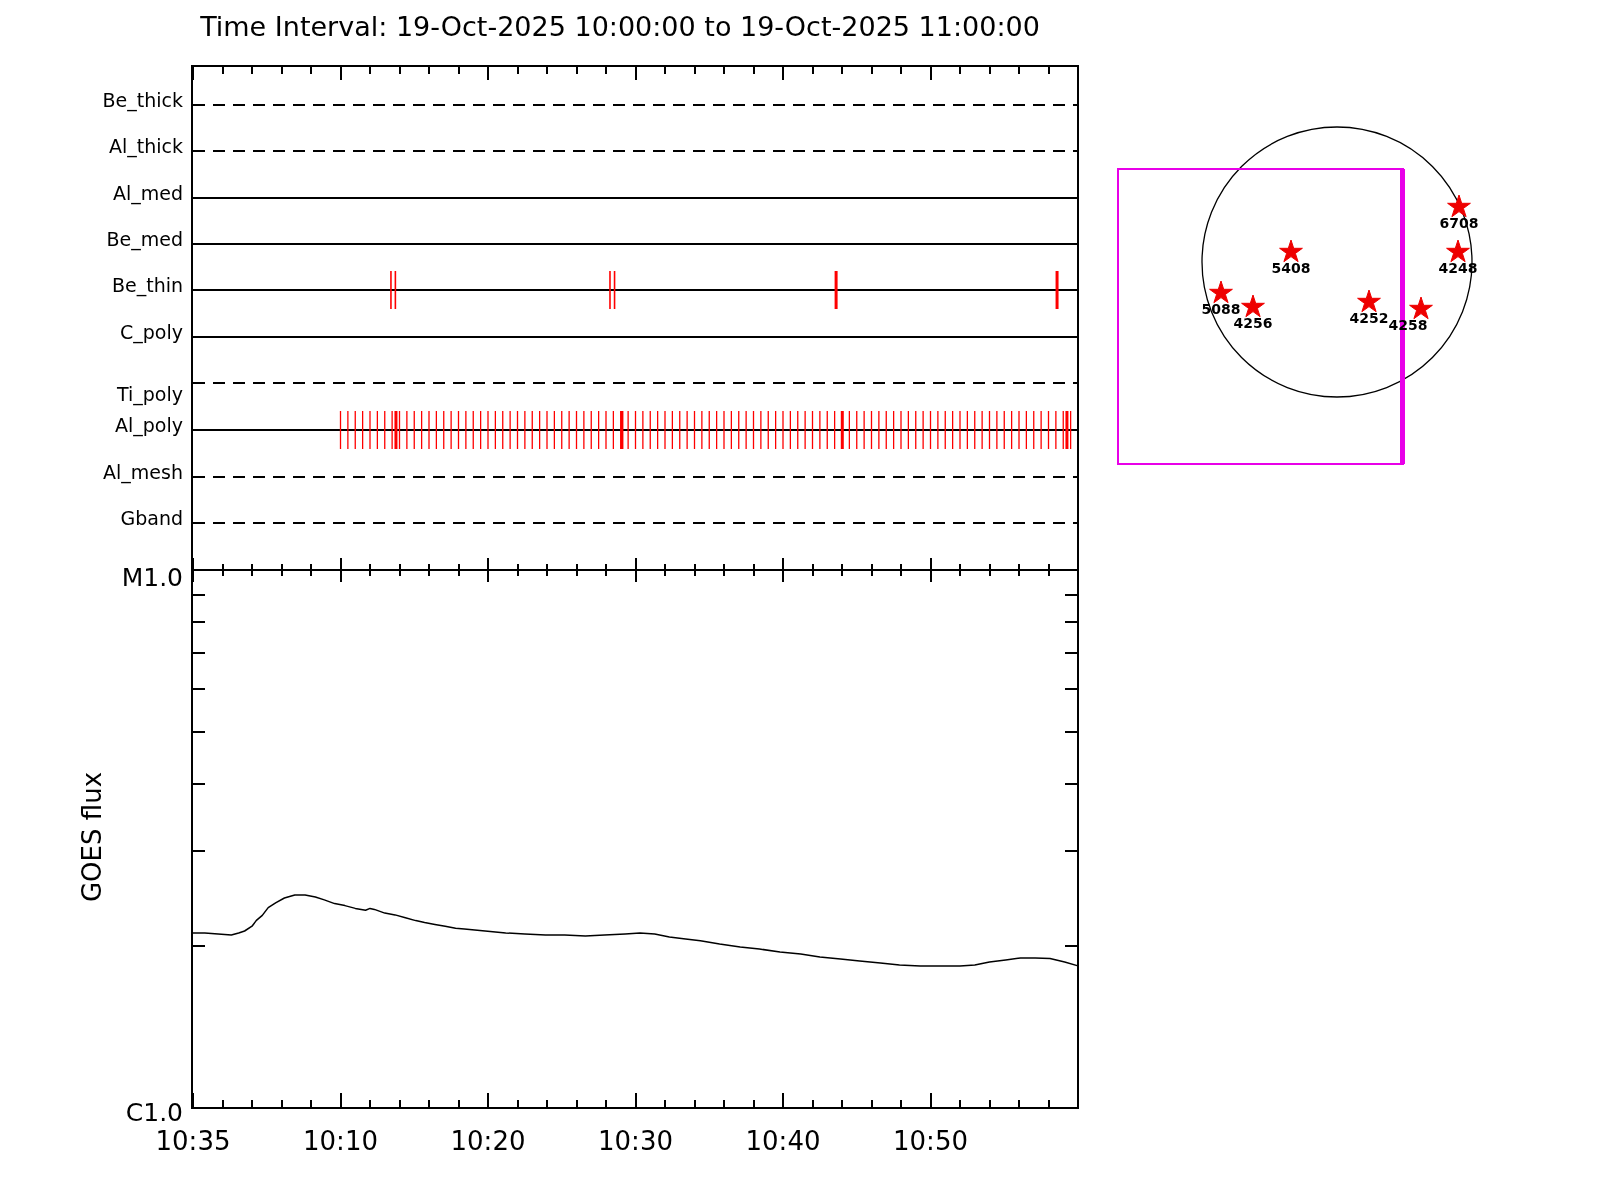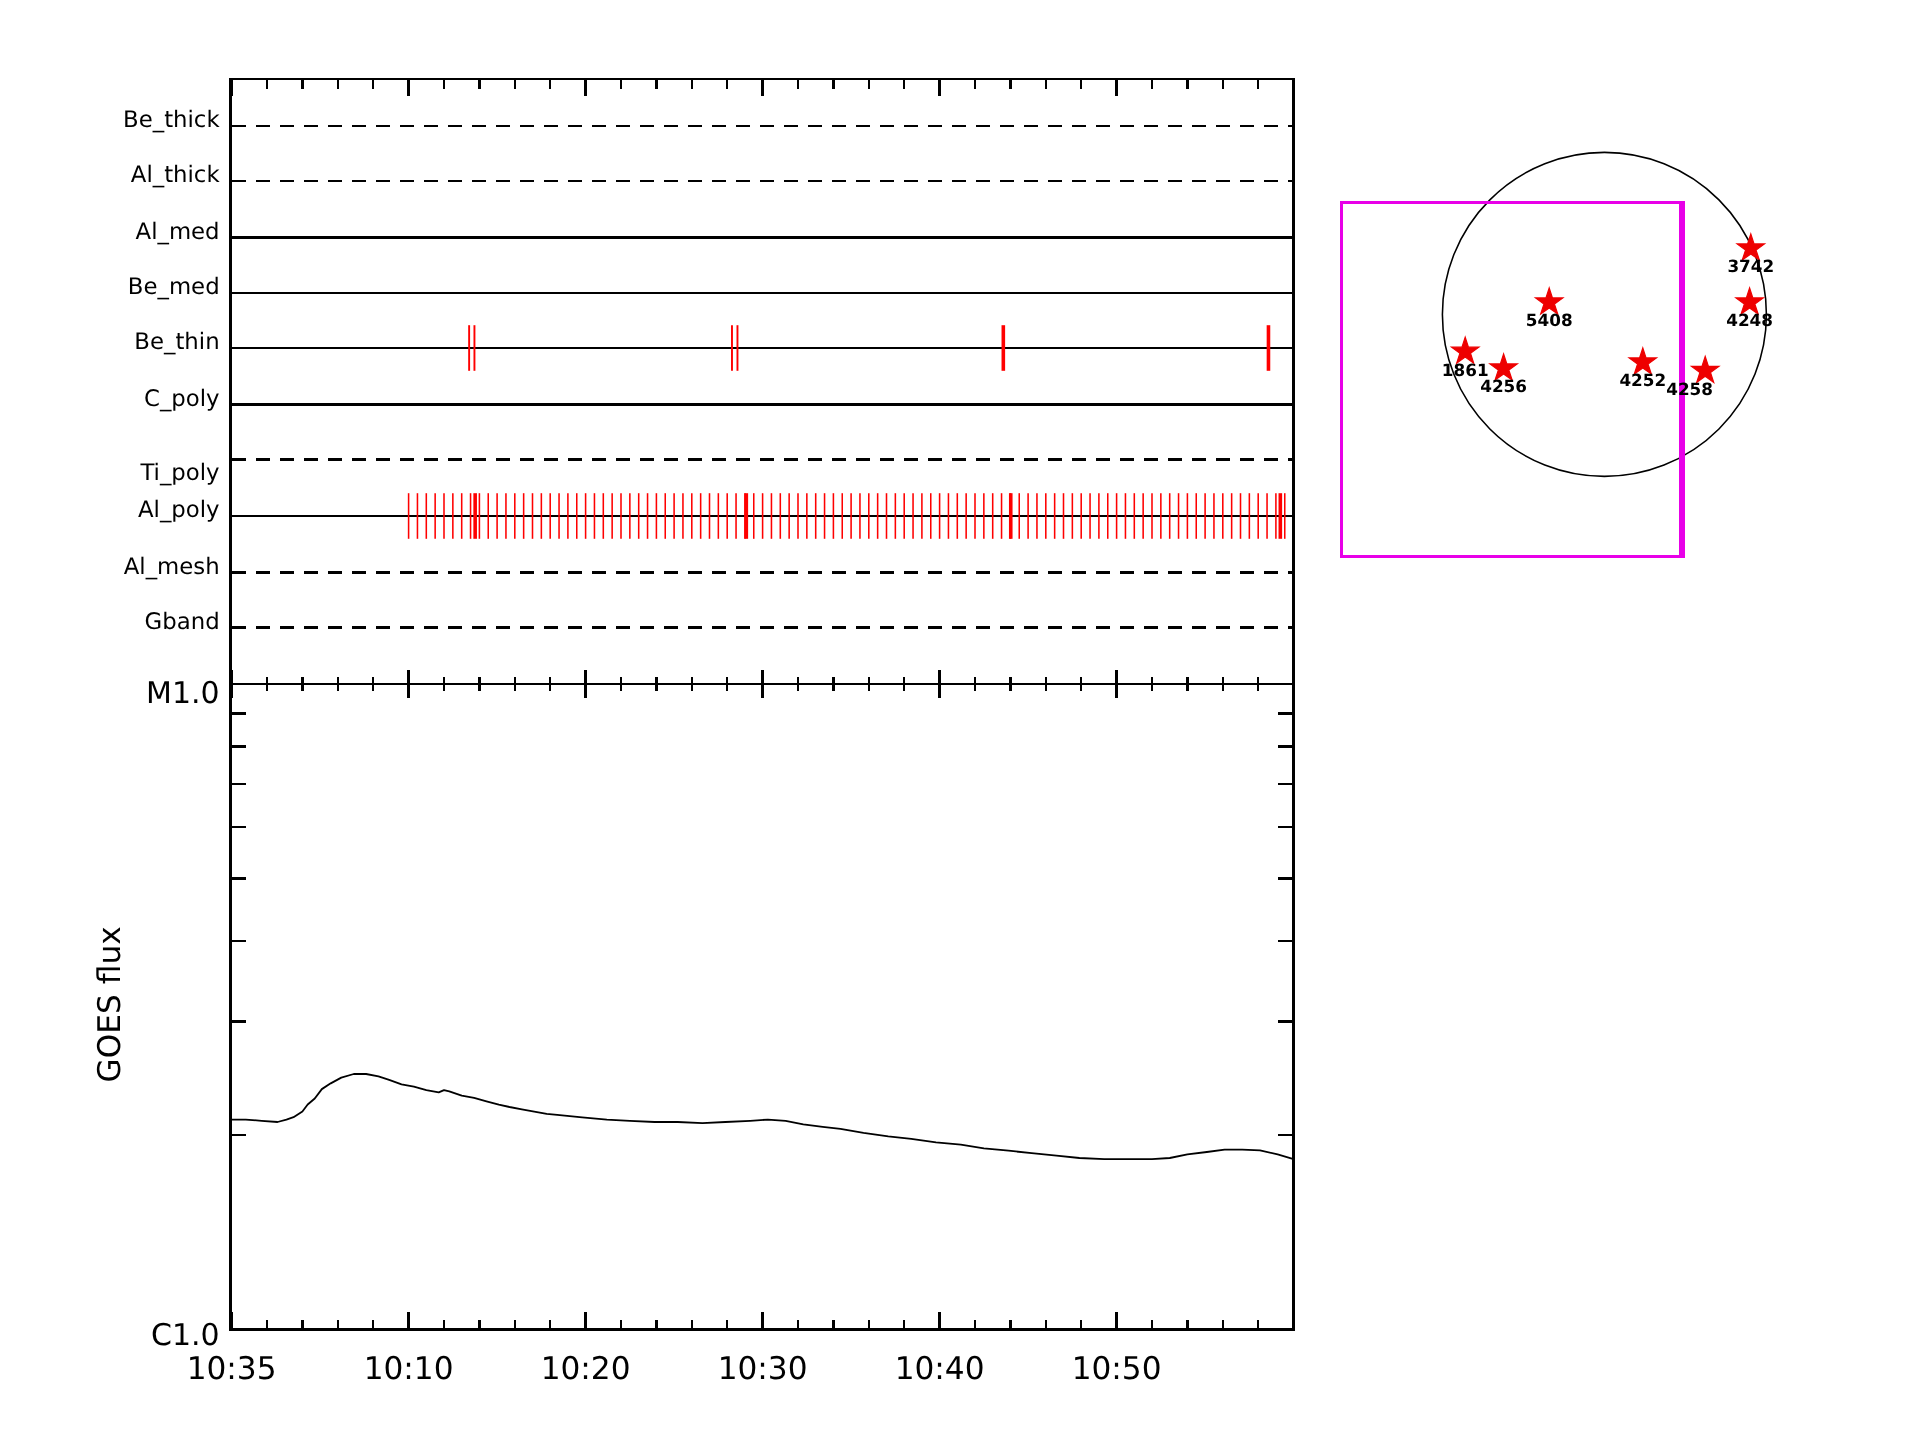--- a/index.html
+++ b/index.html
@@ -266,20 +266,21 @@
         <path d="M1459.0 195.0L1461.7 203.3L1470.4 203.3L1463.4 208.4L1466.1 216.7L1459.0 211.6L1451.9 216.7L1454.6 208.4L1447.6 203.3L1456.3 203.3Z" fill="#ee0000" stroke="#ee0000" stroke-width="1"></path>
         <path d="M1458.0 240.0L1460.7 248.3L1469.4 248.3L1462.4 253.4L1465.1 261.7L1458.0 256.6L1450.9 261.7L1453.6 253.4L1446.6 248.3L1455.3 248.3Z" fill="#ee0000" stroke="#ee0000" stroke-width="1"></path>
         <path d="M1291.0 240.0L1293.7 248.3L1302.4 248.3L1295.4 253.4L1298.1 261.7L1291.0 256.6L1283.9 261.7L1286.6 253.4L1279.6 248.3L1288.3 248.3Z" fill="#ee0000" stroke="#ee0000" stroke-width="1"></path>
         <path d="M1221.0 281.0L1223.7 289.3L1232.4 289.3L1225.4 294.4L1228.1 302.7L1221.0 297.6L1213.9 302.7L1216.6 294.4L1209.6 289.3L1218.3 289.3Z" fill="#ee0000" stroke="#ee0000" stroke-width="1"></path>
         <path d="M1253.0 295.0L1255.7 303.3L1264.4 303.3L1257.4 308.4L1260.1 316.7L1253.0 311.6L1245.9 316.7L1248.6 308.4L1241.6 303.3L1250.3 303.3Z" fill="#ee0000" stroke="#ee0000" stroke-width="1"></path>
         <path d="M1369.0 290.0L1371.7 298.3L1380.4 298.3L1373.4 303.4L1376.1 311.7L1369.0 306.6L1361.9 311.7L1364.6 303.4L1357.6 298.3L1366.3 298.3Z" fill="#ee0000" stroke="#ee0000" stroke-width="1"></path>
         <path d="M1421.0 297.0L1423.7 305.3L1432.4 305.3L1425.4 310.4L1428.1 318.7L1421.0 313.6L1413.9 318.7L1416.6 310.4L1409.6 305.3L1418.3 305.3Z" fill="#ee0000" stroke="#ee0000" stroke-width="1"></path>
       </g>
     </svg>
 
+  <div class="lbl title">Time Interval: 19-Oct-2025 10:00:00 to 19-Oct-2025 11:00:00</div>
 
   <div id="filter-labels">
       <div class="lbl filter" style="left: 23px; top: 89px;">Be_thick</div>
       <div class="lbl filter" style="left: 23px; top: 135px;">Al_thick</div>
       <div class="lbl filter" style="left: 23px; top: 182px;">Al_med</div>
       <div class="lbl filter" style="left: 23px; top: 228px;">Be_med</div>
       <div class="lbl filter" style="left: 23px; top: 274px;">Be_thin</div>
       <div class="lbl filter" style="left: 23px; top: 321px;">C_poly</div>
       <div class="lbl filter" style="left: 23px; top: 383px;">Ti_poly</div>
       <div class="lbl filter" style="left: 23px; top: 414px;">Al_poly</div>
@@ -296,21 +297,21 @@
 
   <div id="time-labels">
       <div class="lbl tlab" style="left: 123px; top: 1126px;">10:35</div>
       <div class="lbl tlab" style="left: 270.5px; top: 1126px;">10:10</div>
       <div class="lbl tlab" style="left: 418px; top: 1126px;">10:20</div>
       <div class="lbl tlab" style="left: 565.5px; top: 1126px;">10:30</div>
       <div class="lbl tlab" style="left: 713px; top: 1126px;">10:40</div>
       <div class="lbl tlab" style="left: 860.5px; top: 1126px;">10:50</div>
     </div>
   <div id="star-labels">
-      <div class="lbl starlab" style="left: 1419px; top: 215px;">3742</div>
+      <div class="lbl starlab" style="left: 1419px; top: 215px;">6708</div>
       <div class="lbl starlab" style="left: 1418px; top: 260px;">4248</div>
       <div class="lbl starlab" style="left: 1251px; top: 260px;">5408</div>
-      <div class="lbl starlab" style="left: 1181px; top: 301px;">1861</div>
+      <div class="lbl starlab" style="left: 1181px; top: 301px;">5088</div>
       <div class="lbl starlab" style="left: 1213px; top: 315px;">4256</div>
       <div class="lbl starlab" style="left: 1329px; top: 310px;">4252</div>
       <div class="lbl starlab" style="left: 1368px; top: 317px;">4258</div>
     </div>
 </div>
 
 </body></html>

